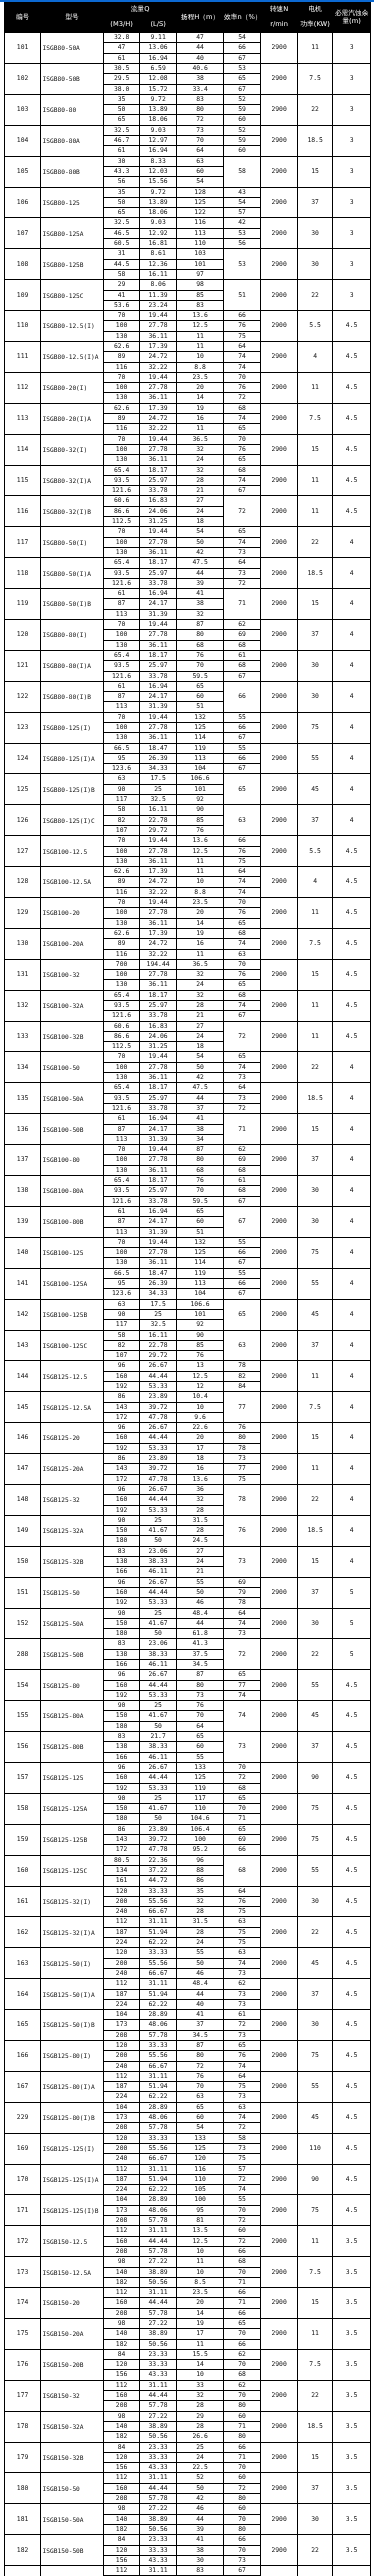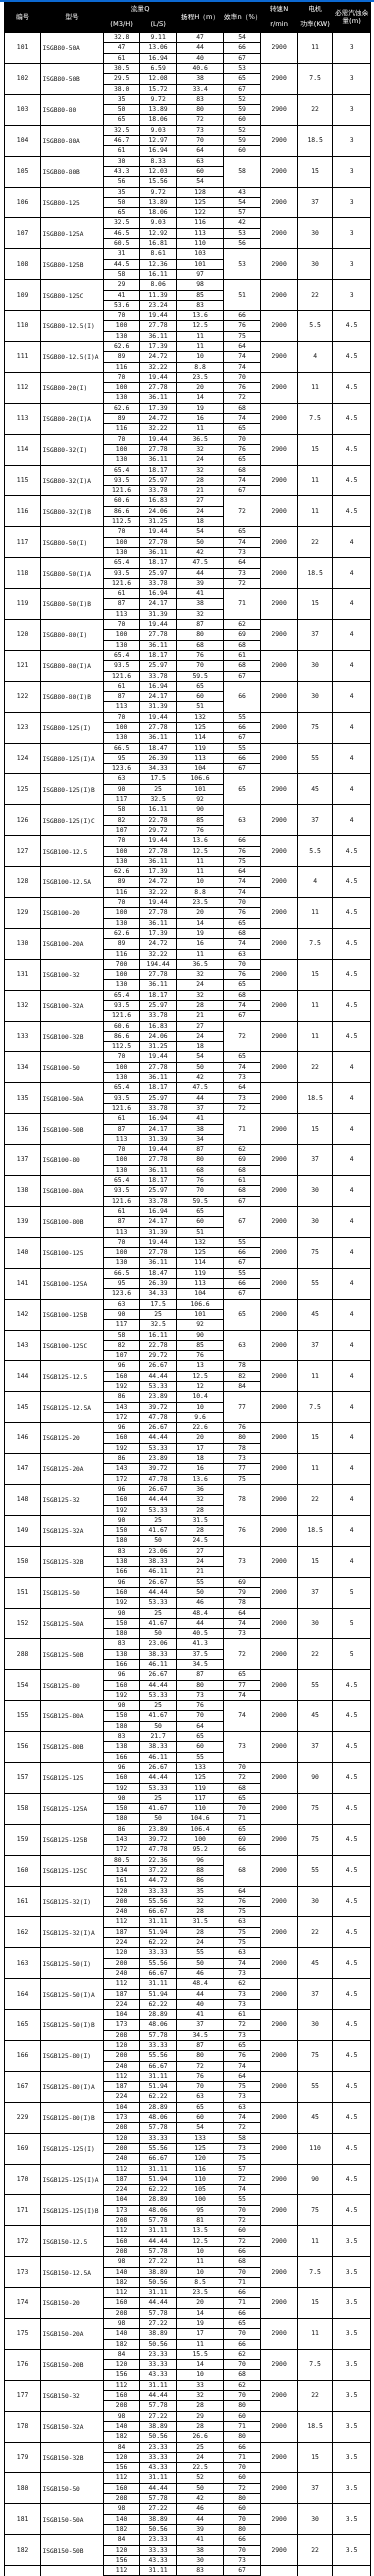--- a/index.html
+++ b/index.html
@@ -1210,21 +1210,21 @@
         </tr>
         <tr>
           <td>150</td>
           <td>41.67</td>
           <td>44</td>
           <td>74</td>
         </tr>
         <tr>
           <td>180</td>
           <td>50</td>
-          <td>40.5</td>
+          <td>61.8</td>
           <td>73</td>
         </tr>
         <tr>
           <td rowspan="3">288</td>
           <td rowspan="3" class="model">ISGB125-50B</td>
           <td>83</td>
           <td>23.06</td>
           <td>41.3</td>
           <td rowspan="3">72</td>
           <td rowspan="3">2900</td>

